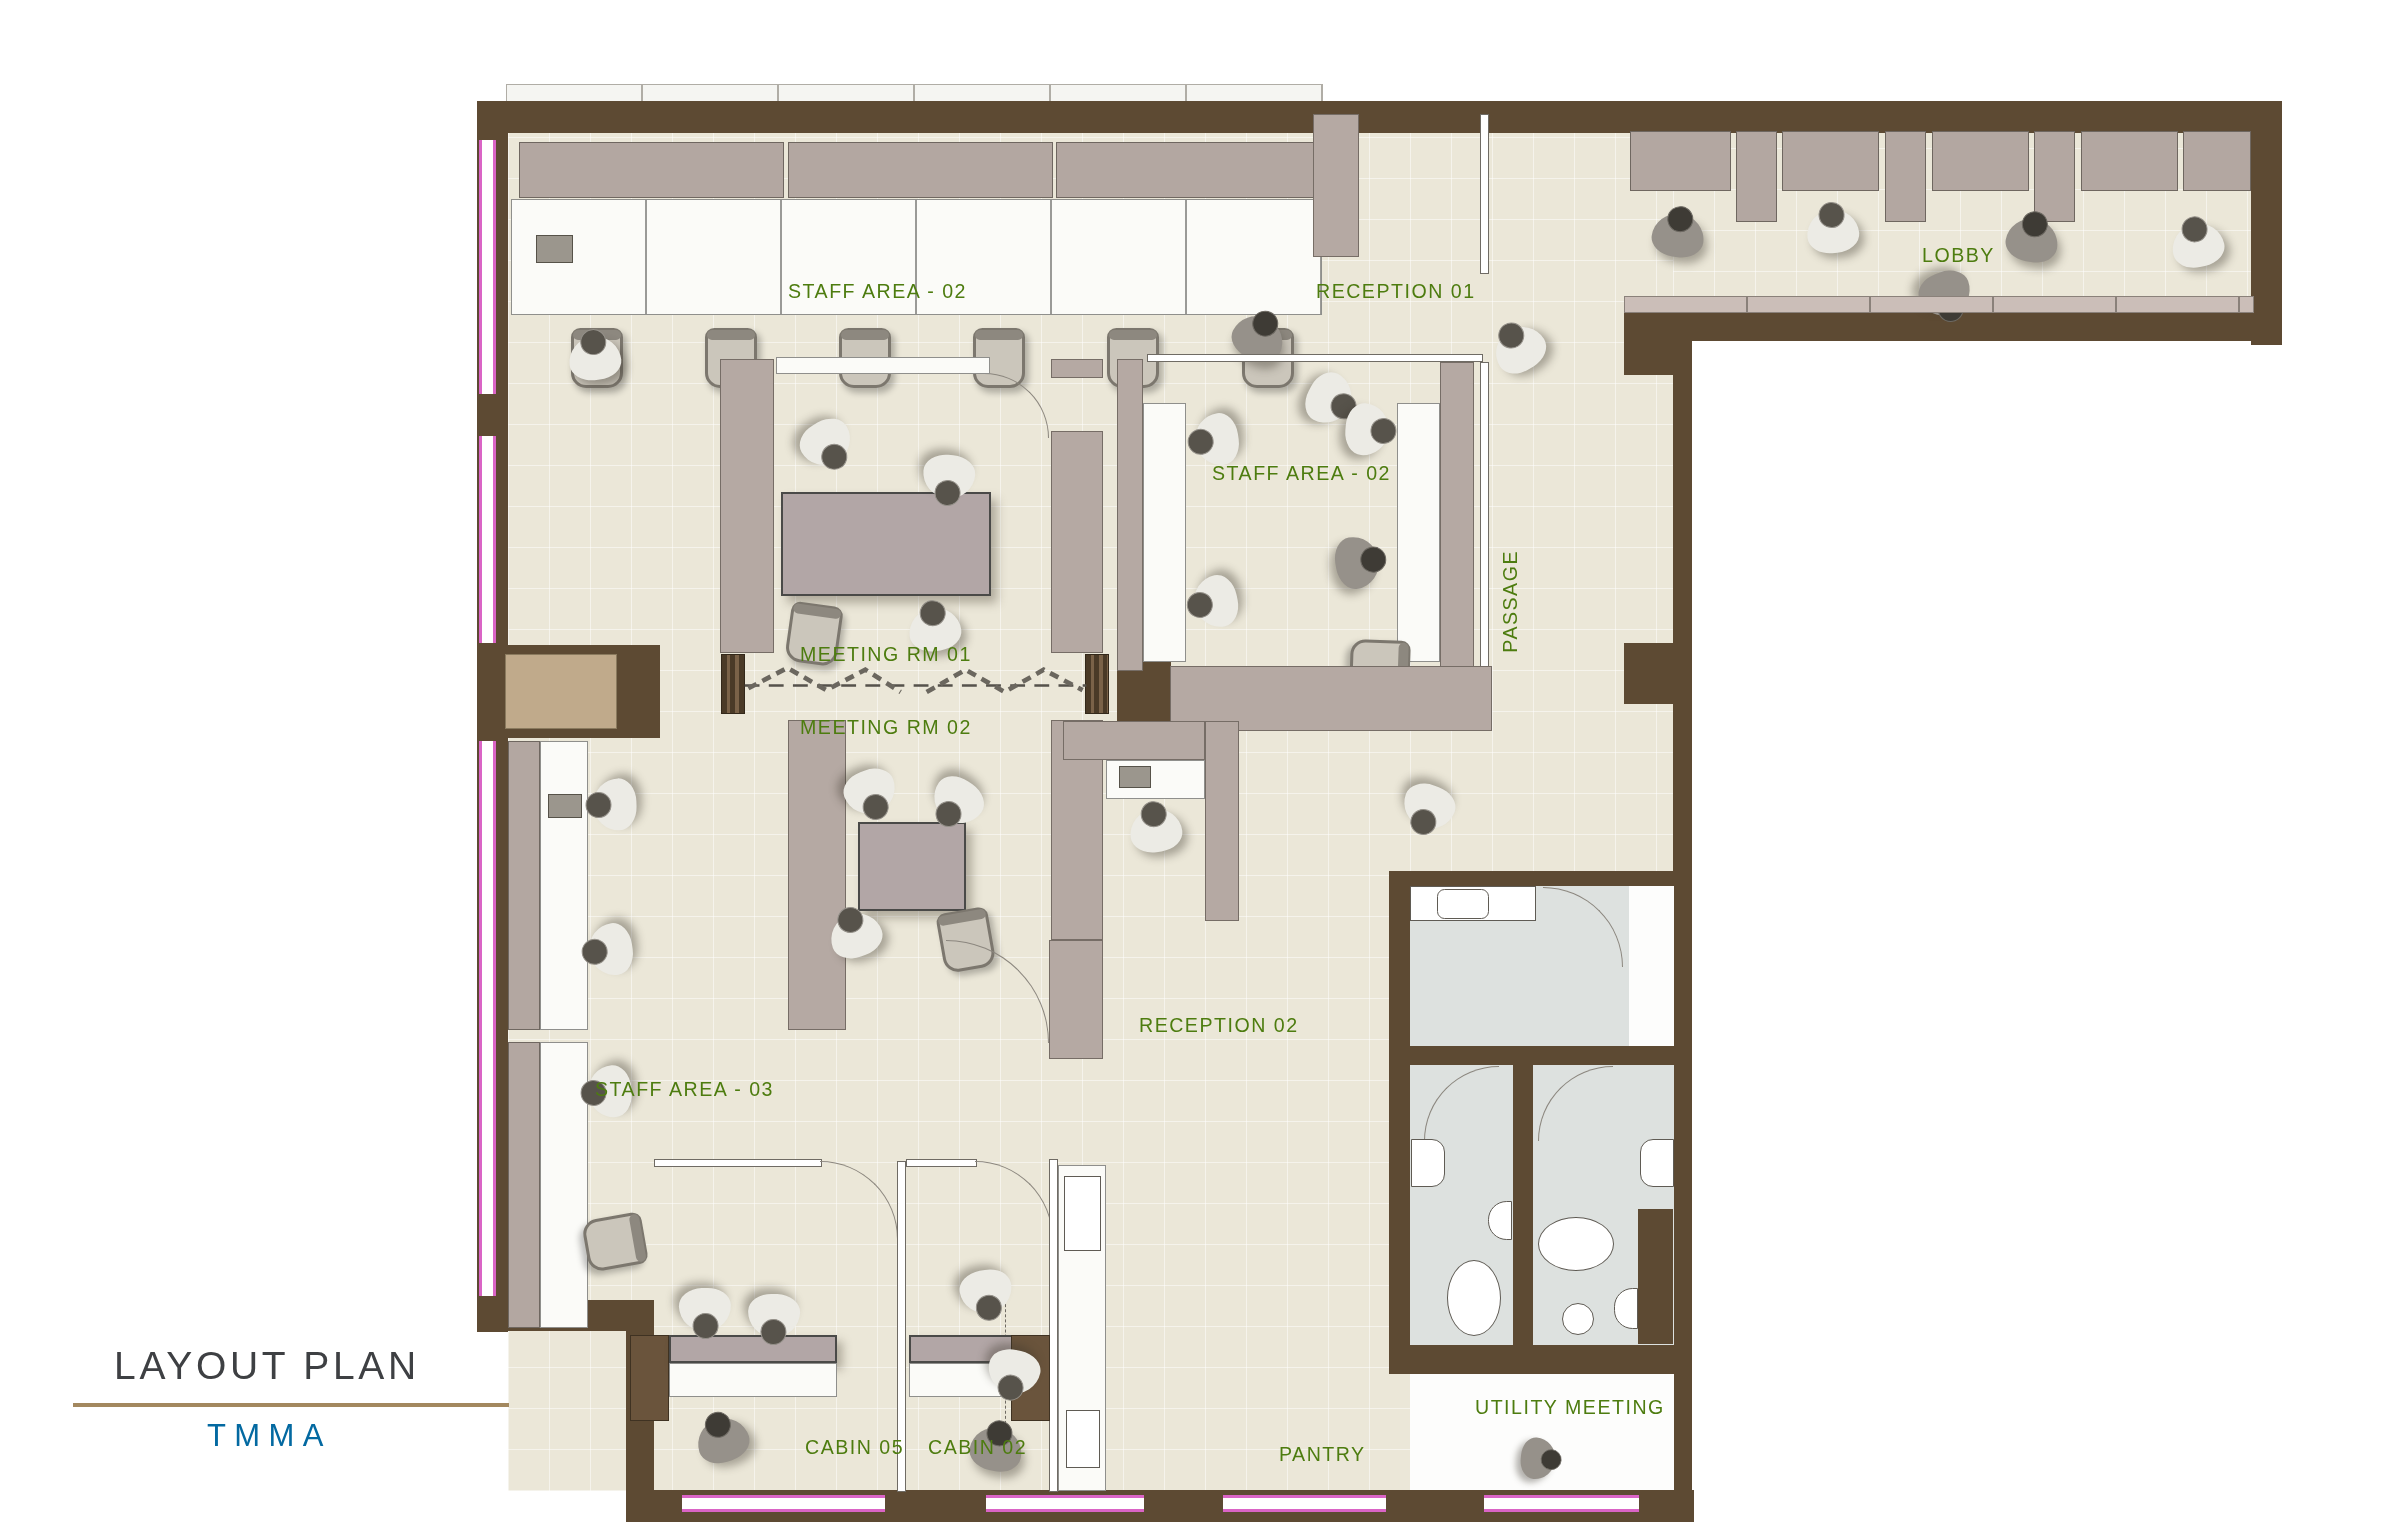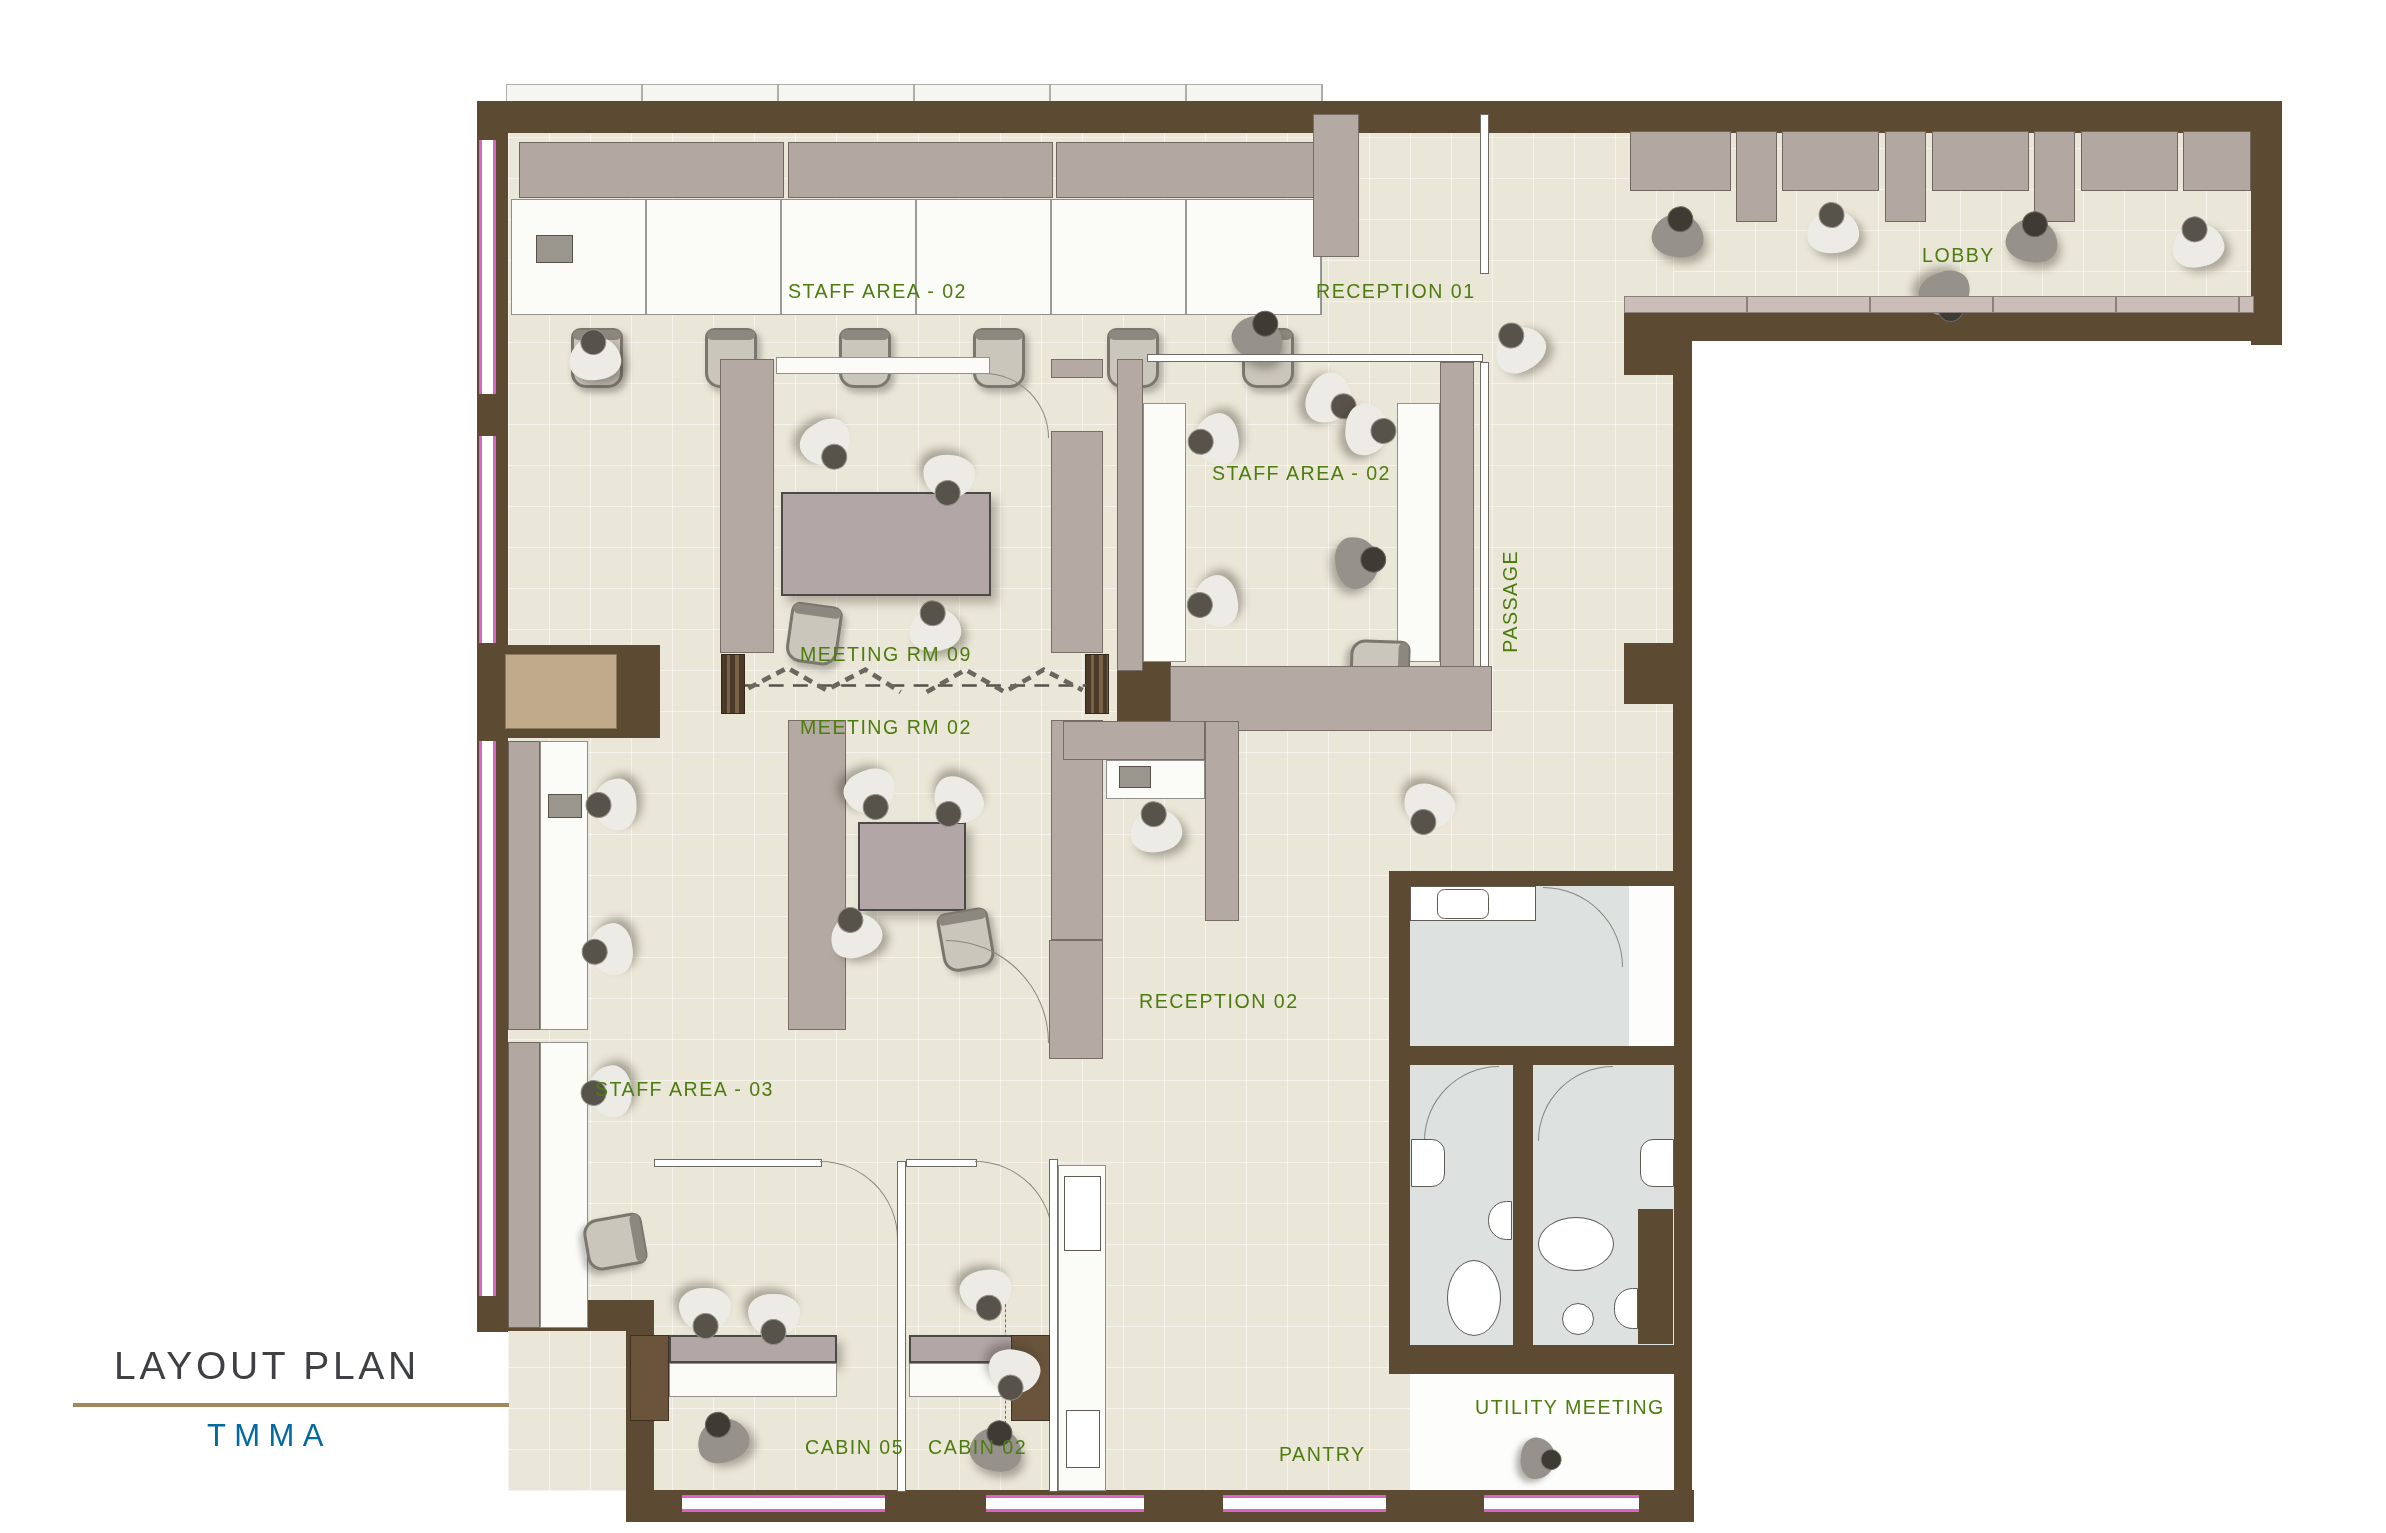--- a/index.html
+++ b/index.html
@@ -129,21 +129,21 @@
   <div class="twall" style="left:720px;top:359px;width:54px;height:294px;"></div>
   <div class="twall" style="left:1051px;top:359px;width:52px;height:18.6px;"></div>
   <div class="twall" style="left:1051px;top:431px;width:52px;height:222px;"></div>
   <div class="arc" style="left:984px;top:373px;width:65px;height:65px;transform:scaleX(-1);"></div>
   <div class="wdesk" style="left:776px;top:357px;width:214px;height:17px;"></div>
   <div class="table" style="left:781px;top:492px;width:210px;height:104px;"></div>
   <div class="person" style="left:800px;top:421px;transform:rotate(150deg);"></div>
   <div class="person" style="left:923px;top:455px;transform:rotate(185deg);"></div>
   <div class="chair" style="left:788px;top:604px;transform:rotate(8deg);"></div>
   <div class="person" style="left:909px;top:608px;transform:rotate(-8deg);"></div>
-  <div class="lbl" style="left:800px;top:643px;">MEETING RM 09</div>
+  <div class="lbl" style="left:800px;top:643px;">MEETING RM 01</div>
 
   <div class="stack" style="left:721px;top:654px;width:24px;height:60px;"></div>
   <div class="stack" style="left:1085px;top:654px;width:24px;height:60px;"></div>
   <div class="wall" style="left:1117px;top:650px;width:54px;height:71px;"></div>
   <svg class="abs" style="left:744px;top:653px;" width="343" height="65" viewBox="0 0 368 70">
     <line x1="0" y1="35" x2="368" y2="35" stroke="#55524b" stroke-width="2.5" stroke-dasharray="16 10"></line>
     <polyline points="4,38 46,16 88,40 130,18 168,42" fill="none" stroke="#6b675f" stroke-width="5" stroke-dasharray="10 7"></polyline>
     <polyline points="196,42 238,18 280,42 322,18 364,40" fill="none" stroke="#6b675f" stroke-width="5" stroke-dasharray="10 7"></polyline>
   </svg>
 
@@ -171,21 +171,21 @@
   <div class="person gray" style="left:1331px;top:541px;transform:rotate(80deg);"></div>
   <div class="chair" style="left:1354px;top:636px;transform:rotate(92deg);"></div>
   <div class="lbl" style="left:1212px;top:462px;">STAFF AREA - 02</div>
   <div class="twall" style="left:1170px;top:666px;width:322px;height:65px;"></div>
 
   <div class="twall" style="left:1063px;top:721px;width:142px;height:39px;"></div>
   <div class="twall" style="left:1205px;top:721px;width:34px;height:200px;"></div>
   <div class="wdesk" style="left:1106px;top:760px;width:99px;height:39px;"></div>
   <div class="laptop" style="left:1119px;top:766px;width:32px;height:22.4px;"></div>
   <div class="person" style="left:1130px;top:809px;transform:rotate(-8deg);"></div>
-  <div class="lbl" style="left:1139px;top:990px;text-align:right;">RECEPTION 02</div>
+  <div class="lbl" style="left:1139px;top:1014px;text-align:right;">RECEPTION 02</div>
 
   <div class="cabinet" style="left:508px;top:741px;width:32px;height:289px;"></div>
   <div class="wdesk" style="left:540px;top:741px;width:48px;height:289px;"></div>
   <div class="cabinet" style="left:508px;top:1042px;width:32px;height:286px;"></div>
   <div class="wdesk" style="left:540px;top:1042px;width:48px;height:286px;"></div>
   <div class="laptop" style="left:548px;top:794px;width:34px;height:24px;"></div>
   <div class="person" style="left:589px;top:783px;transform:rotate(268deg);"></div>
   <div class="person" style="left:585px;top:928px;transform:rotate(262deg);"></div>
   <div class="person" style="left:584px;top:1070px;transform:rotate(265deg);"></div>
   <div class="chair" style="left:589px;top:1212px;transform:rotate(80deg);"></div>

